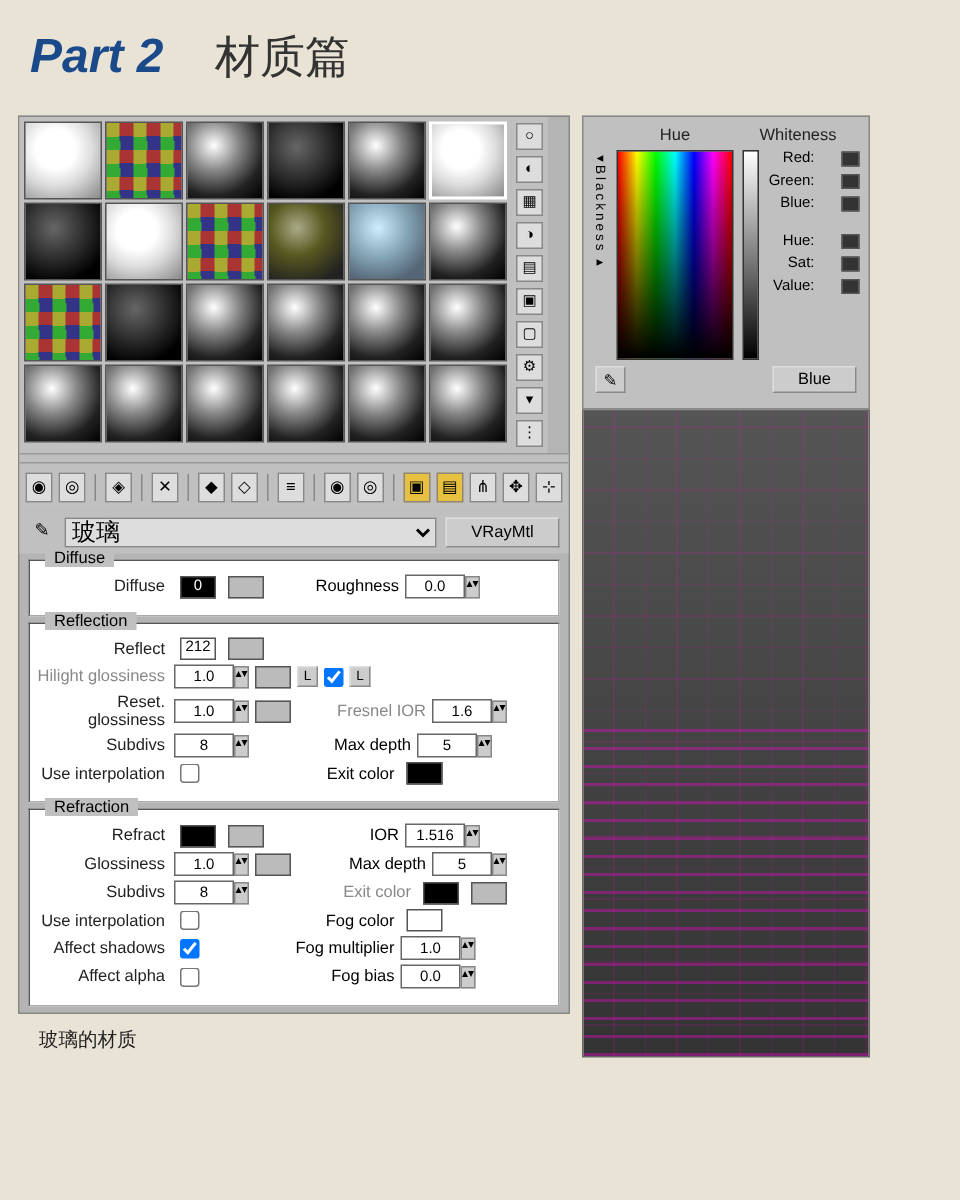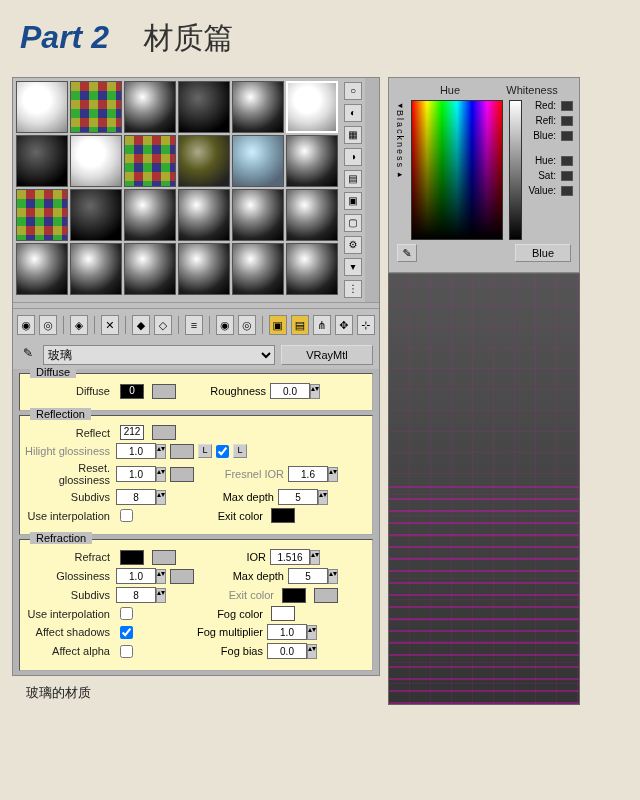--- a/index.html
+++ b/index.html
@@ -27,25 +27,25 @@
 
 
 .toolbar { display: flex; gap: 4px; padding: 6px 4px; background: #c0c0c0; border-top: 1px solid #999; align-items: center; }
 .toolbar .tb { width: 20px; height: 20px; background: #ddd; border: 1px solid #888; font-size: 11px; text-align: center; line-height: 18px; }
 .toolbar .sep { width: 1px; height: 18px; background: #888; margin: 0 2px; }
 .toolbar .tb.yel { background: #e8c040; }
 
 
 .name-row { display: flex; gap: 6px; padding: 4px 6px; background: #c0c0c0; align-items: center; }
 .name-row .pick { width: 18px; height: 18px; font-size: 12px; text-align: center; }
-.name-row select { flex: 1; height: 20px; font-size: 12px; background: #ddd; border: 1px solid #888; }
-.name-row .type-btn { width: 92px; height: 20px; font-size: 11px; background: #ccc; border: 1px outset #ddd; }
-
-
-.rollout { margin: 4px 6px; border: 1px inset #aaa; padding: 6px 4px 8px; background: #fef9c3; position: relative; }
+.name-row select { flex: 1; height: 20px; font-size: 16px; background: #ddd; border: 1px solid #888; }
+.name-row .type-btn { width: 76px; height: 20px; font-size: 11px; background: #ccc; border: 1px outset #ddd; }
+
+
+.rollout { margin: 4px 6px; border: 1px inset #aaa; padding: 6px 4px 8px; background: #ffffff; position: relative; }
 .rollout-title { position: absolute; top: -8px; left: 10px; background: #c0c0c0; padding: 0 6px; font-size: 11px; }
 .row { display: flex; align-items: center; font-size: 11px; margin: 3px 0; }
 .row .lbl { width: 92px; text-align: right; padding-right: 6px; color: #222; }
 .row .lbl.dis { color: #888; }
 .row input[type=text] { width: 40px; height: 16px; font-size: 10px; text-align: center; border: 1px solid #666; background: #fff; }
 .row .sw { width: 24px; height: 15px; border: 1px solid #555; margin: 0 4px; }
 .row .sw.blk { background: #000; }
 .row .sw.wht { background: #fff; }
 .row .sw.gry { background: #bbb; }
 .row .sp { width: 10px; height: 15px; background: #ccc; border: 1px solid #888; font-size: 8px; line-height: 7px; text-align: center; }
@@ -56,21 +56,21 @@
 
 .picker { background: #c0c0c0; padding: 6px; }
 .picker-labels { display: flex; font-size: 11px; color: #222; }
 .picker-labels span { flex: 1; text-align: center; }
 .picker-body { display: flex; gap: 6px; margin-top: 4px; }
 .blackness { display: flex; flex-direction: column; align-items: center; font-size: 9px; }
 .blackness .v { width: 10px; writing-mode: vertical-rl; font-size: 9px; letter-spacing: 2px; }
 .hue-rect { width: 130px; height: 140px; background: linear-gradient(to bottom, transparent, #000), linear-gradient(to right, red, yellow, lime, cyan, blue, magenta, red); border: 1px solid #333; }
 .white-bar { width: 18px; height: 140px; background: linear-gradient(to bottom, #fff, #000); border: 1px solid #333; }
 .rgb-col { display: flex; flex-direction: column; gap: 4px; font-size: 10px; }
-.rgb-col div { display: flex; align-items: center; justify-content: flex-end; gap: 5px; text-align: right; }
+.rgb-col div { display: flex; align-items: center; justify-content: flex-end; gap: 18px; text-align: right; }
 .rgb-col .chip { width: 12px; height: 10px; border: 1px solid #555; background: #333; }
 .picker-foot { display: flex; justify-content: space-between; padding: 4px 2px; }
 .picker-foot .eyedrop { width: 20px; height: 18px; background: #ccc; border: 1px outset #ddd; font-size: 11px; }
 .picker-foot .reset { width: 56px; height: 18px; font-size: 11px; background: #ccc; border: 1px outset #ddd; }
 
 
 .viewport { height: 432px; background: linear-gradient(#555, #333); border: 1px solid #666; position: relative; overflow: hidden; }
 .vp-wire { position: absolute; inset: 0; background: repeating-linear-gradient(0deg, transparent 0 20px, rgba(255,0,200,0.12) 20px 21px), repeating-linear-gradient(90deg, transparent 0 20px, rgba(255,0,200,0.12) 20px 21px); }
 .vp-bottom { position: absolute; bottom: 0; left: 0; right: 0; height: 220px; background: repeating-linear-gradient(0deg, rgba(255,0,220,0.35) 0 2px, transparent 2px 12px); }
 
@@ -289,21 +289,21 @@
           <span style="font-size:9px">▸</span>
         </div>
         <div class="hue-rect"></div>
         <div class="white-bar"></div>
         <div class="rgb-col">
           <div>
               <span>Red:</span>
               <span class="chip"></span>
             </div>
           <div>
-              <span>Refl:</span>
+              <span>Green:</span>
               <span class="chip"></span>
             </div>
           <div>
               <span>Blue:</span>
               <span class="chip"></span>
             </div>
           <div style="height:6px"></div>
           <div>
               <span>Hue:</span>
               <span class="chip"></span>

